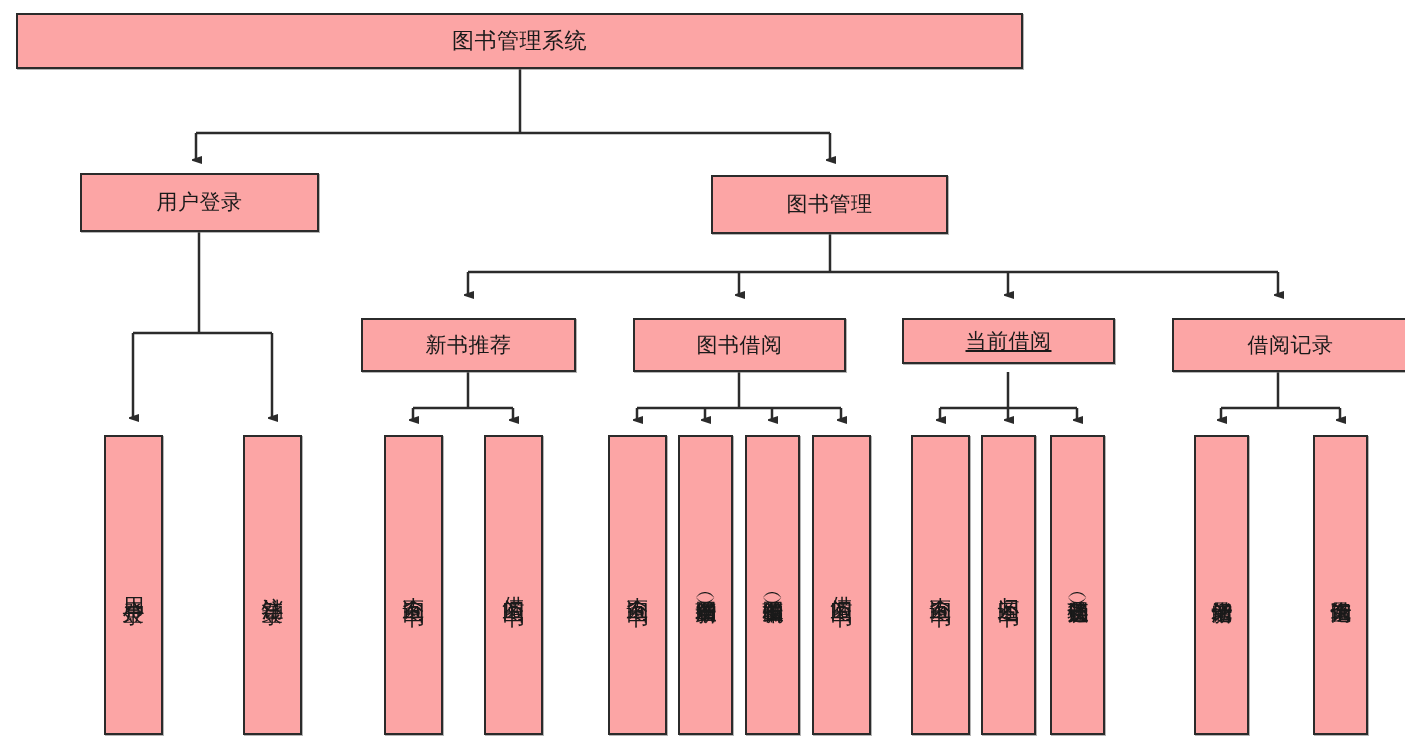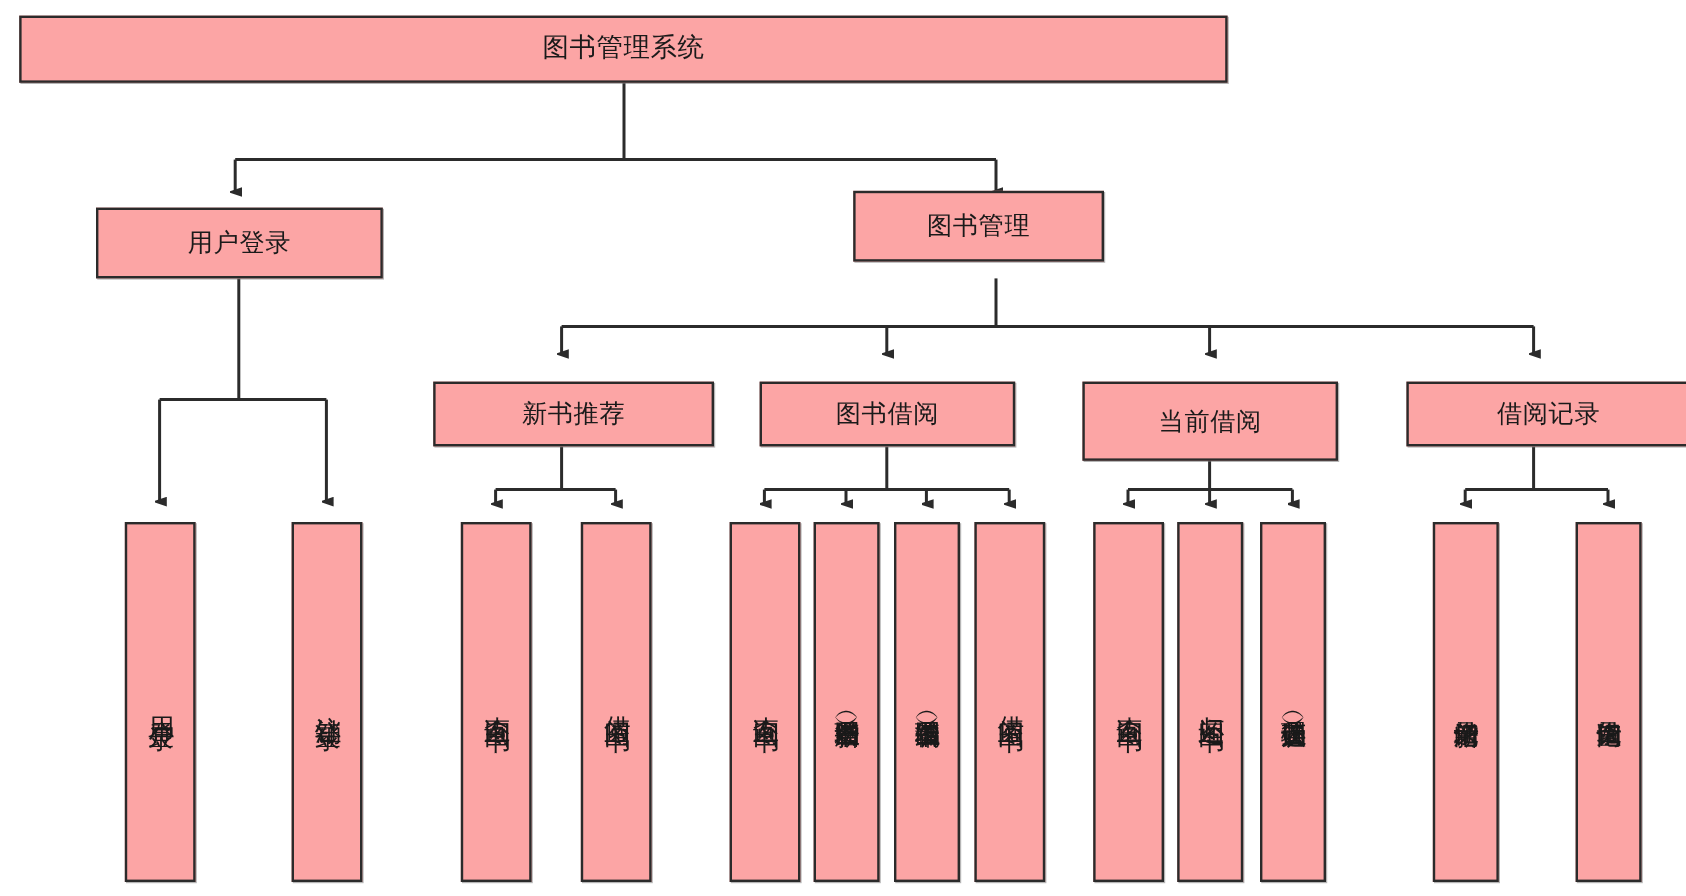--- a/index.html
+++ b/index.html
@@ -133,31 +133,31 @@
     </g>
   </svg>
 
   <div class="node horiz root" style="left:16px; top:13px; width:1007px; height:56px;">
     <span class="label">图书管理系统</span>
   </div>
 
   <div class="node horiz" style="left:80px; top:173px; width:239px; height:59px;">
     <span class="label">用户登录</span>
   </div>
-  <div class="node horiz" style="left:711px; top:159px; width:209px; height:59px;">
+  <div class="node horiz" style="left:711px; top:175px; width:237px; height:59px;">
     <span class="label">图书管理</span>
   </div>
 
-  <div class="node horiz" style="left:361px; top:318px; width:234px; height:54px;">
+  <div class="node horiz" style="left:361px; top:318px; width:215px; height:54px;">
     <span class="label">新书推荐</span>
   </div>
   <div class="node horiz" style="left:633px; top:318px; width:213px; height:54px;">
     <span class="label">图书借阅</span>
   </div>
-  <div class="node horiz" style="left:902px; top:318px; width:213px; height:66px;">
+  <div class="node horiz" style="left:902px; top:318px; width:213px; height:46px;text-decoration:underline;">
     <span class="label">当前借阅</span>
   </div>
   <div class="node horiz" style="left:1172px; top:318px; width:237px; height:54px;">
     <span class="label">借阅记录</span>
   </div>
 
   <div class="node vert" style="left:104px; top:435px; width:59px; height:300px;">
     <span class="label">用户登录</span>
   </div>
   <div class="node vert" style="left:243px; top:435px; width:59px; height:300px;">

